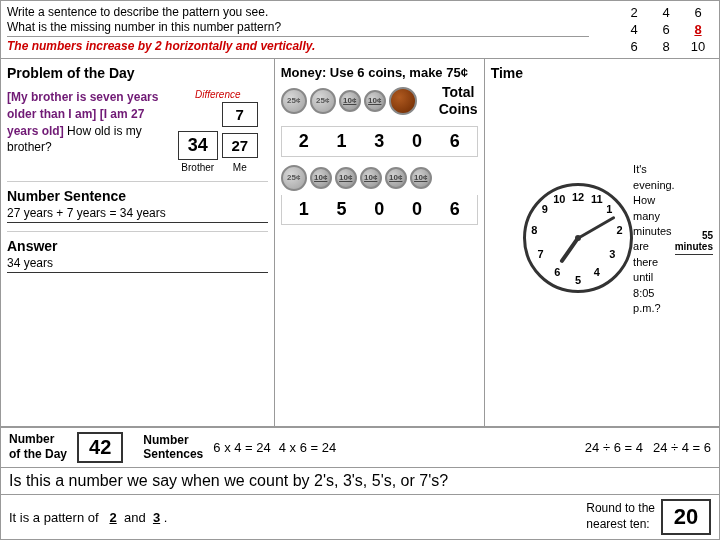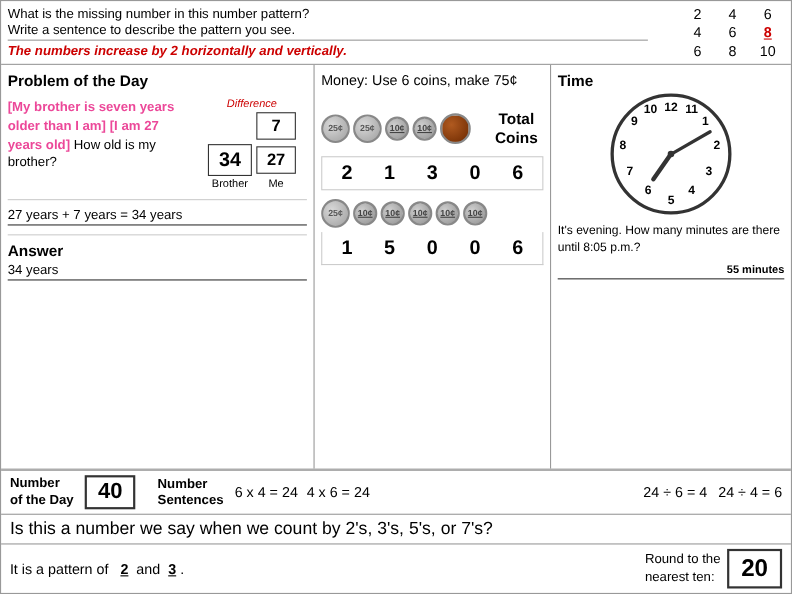--- a/index.html
+++ b/index.html
@@ -77,21 +77,21 @@
     .problem-content {
       display: flex;
       gap: 6px;
       align-items: flex-start;
     }
     .problem-text {
       font-size: 12px;
       line-height: 1.4;
       flex: 1;
     }
-    .problem-text .bracket { color: #ec4899; font-weight: bold; }
+    .problem-text .bracket { color: #701a75; font-weight: bold; }
     .problem-diagram {
       display: flex;
       flex-direction: column;
       align-items: center;
       font-size: 12px;
       min-width: 100px;
     }
     .diagram-box {
       border: 1px solid #333;
       padding: 3px 8px;
@@ -141,22 +141,22 @@
     
     .money-panel {
       width: 215px;
       border-right: 1px solid #999;
       padding: 6px;
       display: flex;
       flex-direction: column;
     }
     .money-title {
       font-size: 13px;
-      font-weight: normal;
-      margin-bottom: 20px;
+      font-weight: bold;
+      margin-bottom: 4px;
     }
     .coins-row {
       display: flex;
       gap: 3px;
       margin-bottom: 4px;
       align-items: center;
     }
     .coin {
       width: 26px;
       height: 26px;
@@ -219,21 +219,20 @@
       margin-top: 8px;
       margin-bottom: 4px;
       align-items: center;
     }
 
     
     .time-panel {
       flex: 1;
       padding: 6px;
       display: flex;
-      flex-direction: column;
       align-items: center;
     }
     .time-title {
       font-weight: bold;
       font-size: 14px;
       align-self: flex-start;
       margin-bottom: 4px;
     }
     .clock-container {
       width: 110px;
@@ -406,22 +405,22 @@
       text-align: center;
     }
   </style>
 </head>
 <body>
 
 <div class="main-container">
 
   <div class="top-section">
     <div class="top-left">
+      <p>Write a sentence to describe the pattern you see.</p>
       <p>What is the missing number in this number pattern?</p>
-      <p>Write a sentence to describe the pattern you see.</p>
       <div class="top-answer">The numbers increase by 2 horizontally and vertically.</div>
     </div>
     <div class="top-grid">
       <span>2</span>
       <span>4</span>
       <span>6</span>
       <span>4</span>
       <span>6</span>
       <span class="underline">8</span>
       <span>6</span>
@@ -452,20 +451,21 @@
             <div class="diagram-box" style="width:36px; font-size:15px;">27</div>
           </div>
           <div style="display:flex; gap:4px; margin-top:2px;">
             <div class="diagram-label" style="width:40px;">Brother</div>
             <div class="diagram-label" style="width:36px;">Me</div>
           </div>
         </div>
       </div>
 
       <div class="number-sentence-section">
+        <div class="section-title">Number Sentence</div>
         <div class="section-value">27 years + 7 years = 34 years</div>
       </div>
       <div class="answer-section">
         <div class="section-title">Answer</div>
         <div class="section-value">34 years</div>
       </div>
     </div>
 
     <div class="money-panel">
       <div class="money-title">Money: Use 6 coins, make 75¢</div>
@@ -530,21 +530,21 @@
     </div>
 
   </div>
 
   <div class="bottom-section">
     <div class="bottom-row1">
       <div class="num-of-day-label">
         <span>Number</span><br>
         <span>of the Day</span>
       </div>
-      <div class="num-of-day-box">40</div>
+      <div class="num-of-day-box">42</div>
       <div class="num-sentences-label">
         <span>Number</span><br>
         <span>Sentences</span>
       </div>
       <div class="num-sentences-values">
         <span>6 x 4 = 24</span>
         <span>4 x 6 = 24</span>
       </div>
       <div class="div-section">
         <span>24 ÷ 6 = 4</span>

